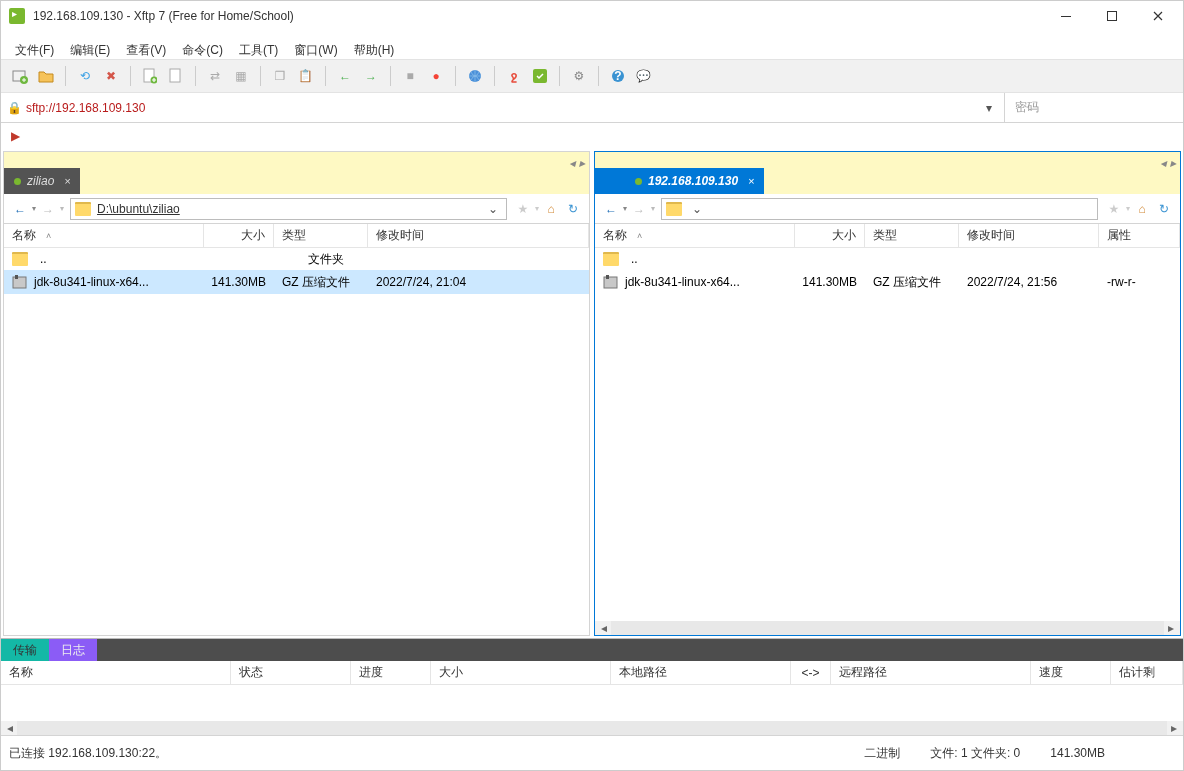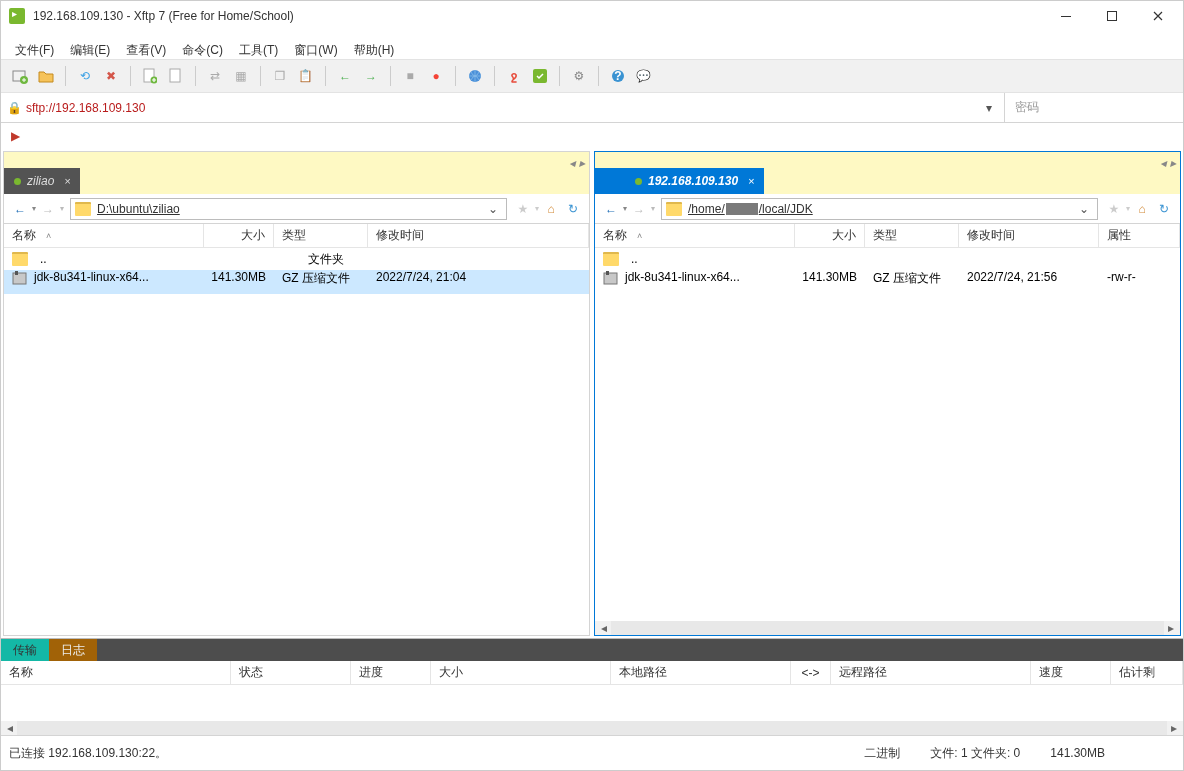--- a/index.html
+++ b/index.html
@@ -44,21 +44,21 @@
 .iconbtn { width: 20px; height: 20px; display: flex; align-items: center; justify-content: center; cursor: pointer; color: #888; }
 .home-ico { color: #d28b3a; }
 .refresh-ico { color: #3a93d2; }
 .filelist { flex: 1; overflow: hidden; background: #fff; display: flex; flex-direction: column; }
 .listhead { height: 24px; display: flex; border-bottom: 1px solid #e5e5e5; }
 .col { padding: 0 8px; display: flex; align-items: center; color: #333; border-right: 1px solid #e5e5e5; overflow: hidden; white-space: nowrap; }
 .col.name { gap: 6px; }
 .sortasc { color: #888; font-size: 9px; margin-left: 4px; }
 .rowparent { height: 22px; display: flex; align-items: center; padding: 0 8px; gap: 6px; }
 .row { height: 24px; display: flex; align-items: stretch; }
-.row .cell { display: flex; align-items: flex-start; padding: 0 8px; overflow: hidden; white-space: nowrap; }
+.row .cell { display: flex; align-items: center; padding: 0 8px; overflow: hidden; white-space: nowrap; }
 .row.sel { background: #cce8ff; }
 .scrollbar-h { height: 14px; background: #f1f1f1; display: flex; align-items: center; padding: 0 2px; }
 .sb-arrow { width: 14px; height: 14px; display: flex; align-items: center; justify-content: center; color: #666; cursor: pointer; }
 .sb-track { flex: 1; height: 14px; background: #e8e8e8;}
 .bottom { border-top: 1px solid #bbb; display: flex; flex-direction: column; }
 .bottabs { height: 22px; background: #4d4d4d; display: flex; }
 .bottab { padding: 0 12px; display: flex; align-items: center; cursor: pointer; color: #ccc; }
 .bottab.active { background: #14b8a6; color: #333; }
 .transferhead { height: 24px; background: #fff; display: flex; border-bottom: 1px solid #e5e5e5; }
 .transferbody { height: 36px; background: #fff; }
@@ -258,21 +258,20 @@
         <span>▸</span>
       </div>
     </div>
     <div class="panenav">
       <div class="navbtn">←</div>
       <span style="color:#888;font-size:8px">▾</span>
       <div class="navbtn dis">→</div>
       <span style="color:#bbb;font-size:8px">▾</span>
       <div class="pathbox">
         <div class="foldericon"></div>
-        <span class="pathtext"><span>/home/</span><span class="redacted"></span><span>/local/JDK</span></span>
         <span class="pathdrop">⌄</span>
       </div>
       <div class="iconbtn" style="color:#ccc">★</div>
       <span style="color:#ccc;font-size:8px">▾</span>
       <div class="iconbtn home-ico">⌂</div>
       <div class="iconbtn refresh-ico">↻</div>
     </div>
     <div class="filelist">
       <div class="listhead">
         <div class="col name" style="width:200px">
@@ -307,21 +306,21 @@
         <div class="sb-track"></div>
         <div class="sb-arrow">▸</div>
       </div>
     </div>
   </div>
 </div>
 
 <div class="bottom">
   <div class="bottabs">
     <div class="bottab active">传输</div>
-    <div class="bottab" style="background:#a16207;color:#eee">日志</div>
+    <div class="bottab" style="background:#8b5cf6;color:#eee">日志</div>
   </div>
   <div class="transferhead">
     <div class="col" style="width:230px">名称</div>
     <div class="col" style="width:120px">状态</div>
     <div class="col" style="width:80px">进度</div>
     <div class="col" style="width:180px">大小</div>
     <div class="col" style="width:180px">本地路径</div>
     <div class="col" style="width:40px;justify-content:center">&lt;-&gt;</div>
     <div class="col" style="width:200px">远程路径</div>
     <div class="col" style="width:80px">速度</div>

